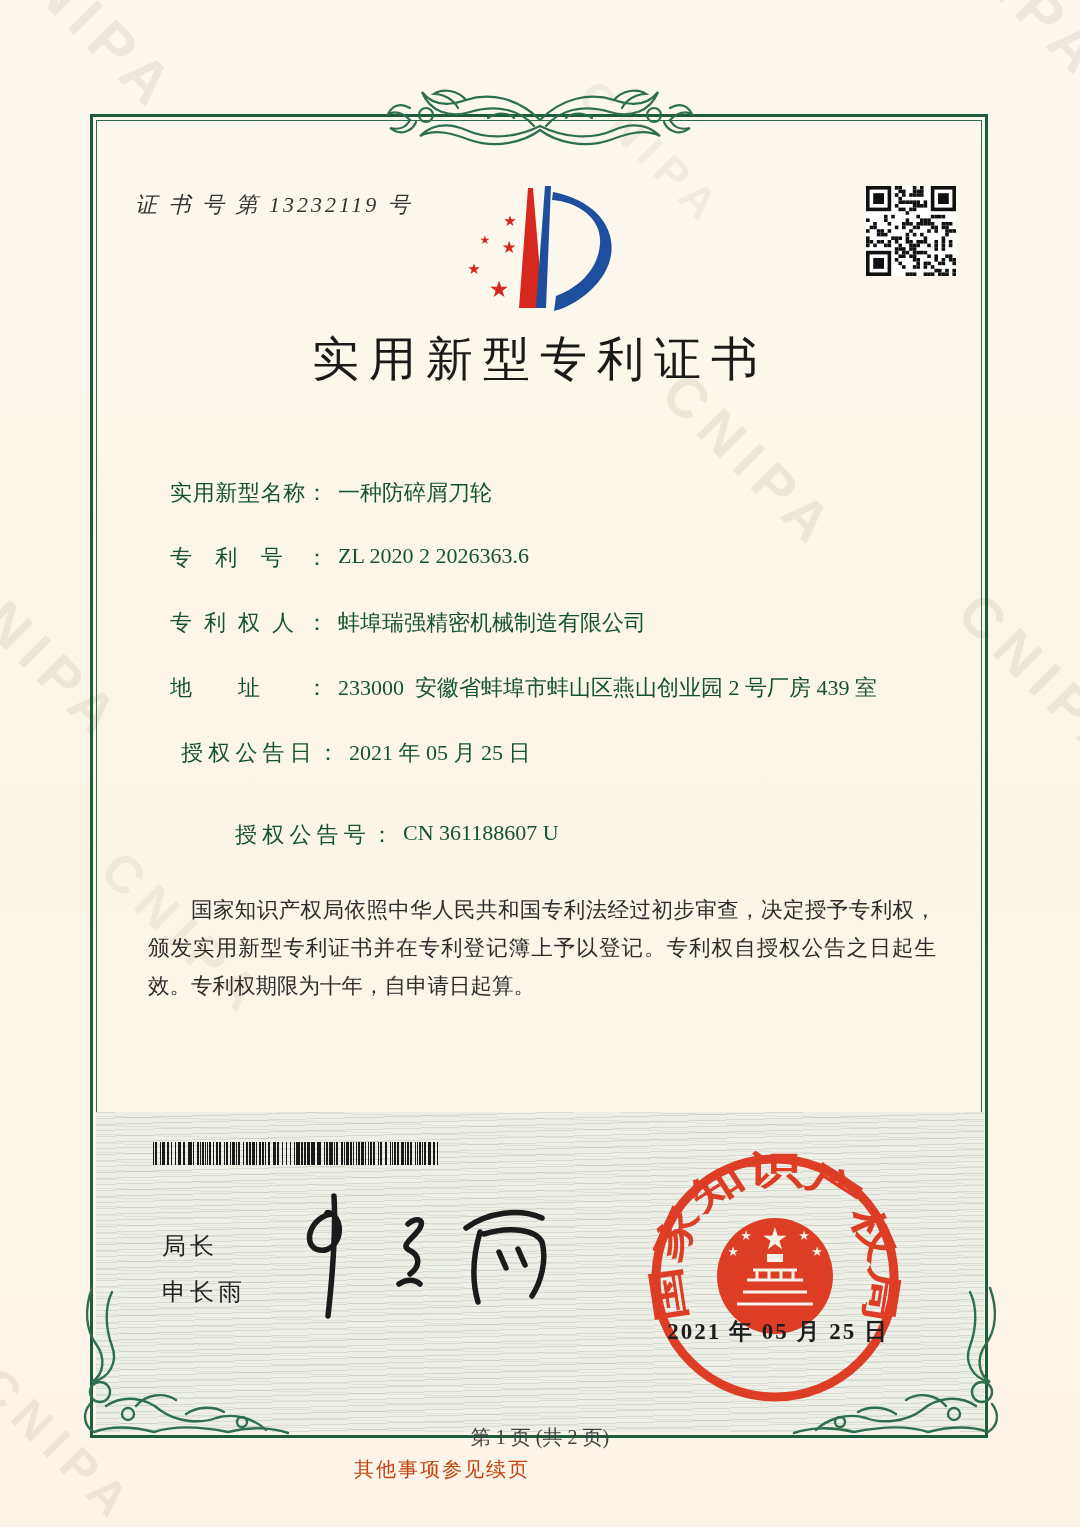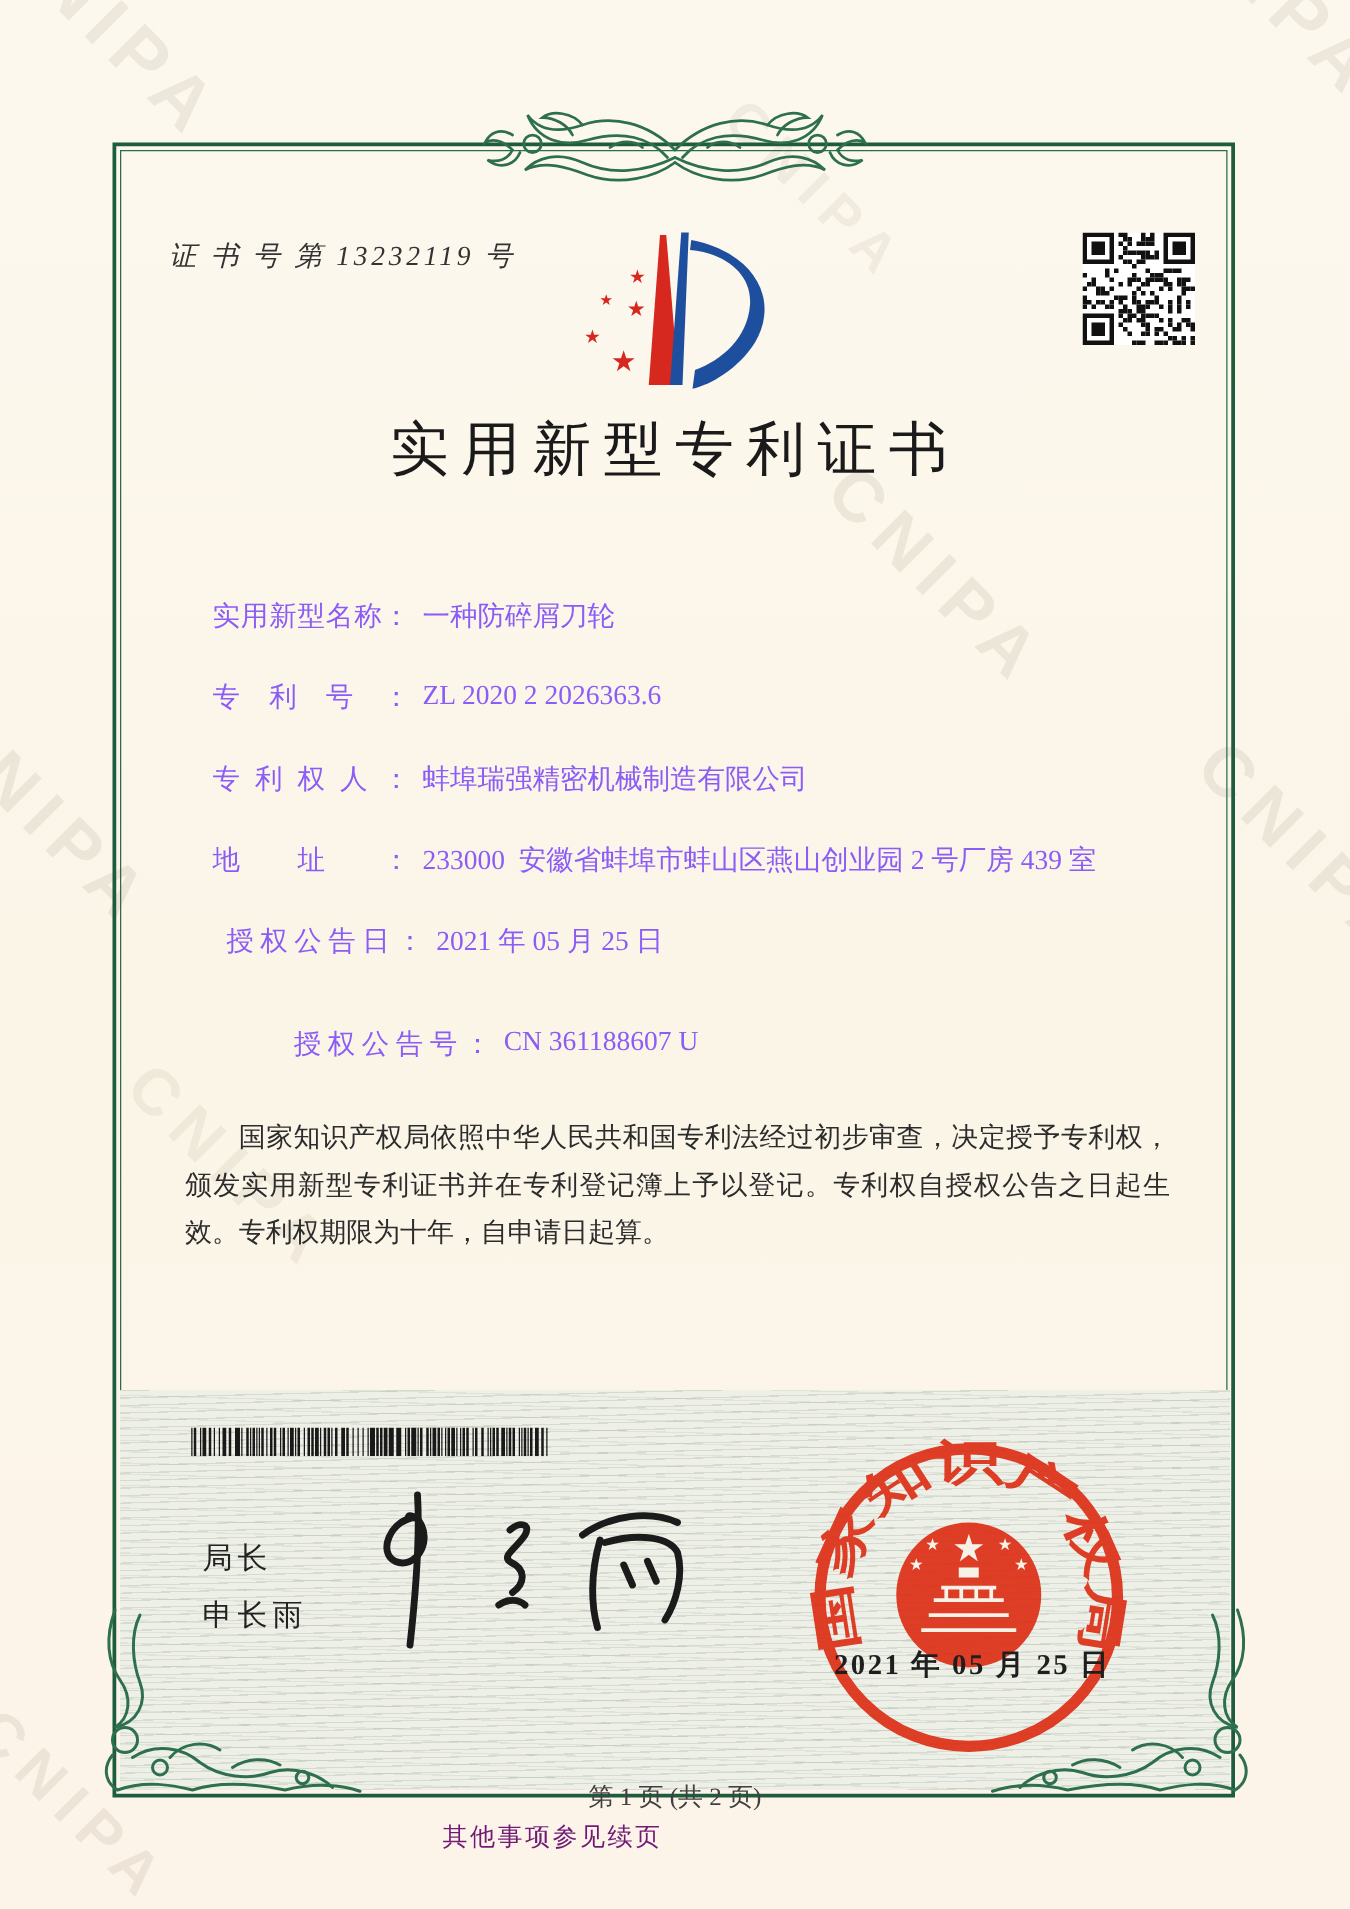--- a/index.html
+++ b/index.html
@@ -36,21 +36,21 @@
   .cert-no{
     position:absolute;left:135px;top:190px;z-index:2;
     font-size:22px;letter-spacing:3px;color:#333;white-space:pre;font-style:italic;
   }
   .qr{position:absolute;left:866px;top:186px;width:90px;height:90px;z-index:2;}
   .logo{position:absolute;left:452px;top:182px;width:186px;height:134px;z-index:2;}
   .title{
     position:absolute;left:0;top:328px;width:1080px;text-align:center;z-index:2;
     font-size:47px;font-weight:400;letter-spacing:10px;color:#1a1a1a;white-space:pre;
   }
-  .fields{position:absolute;left:148px;top:452px;width:790px;z-index:2;font-size:22px;color:#8b5cf6;}
+  .fields{position:absolute;left:148px;top:452px;width:790px;z-index:2;font-size:22px;color:#14532d;}
   .field{margin-bottom:37px;height:28px;white-space:pre;}
   .flabel{display:inline-block;width:158px;text-align:justify;text-align-last:justify;white-space:normal;vertical-align:top;}
   .fvalue{margin-left:10px;white-space:pre;}
   .grant-row{display:flex;flex-direction:column;}
   .grant-no{margin-left:54px;}
   .paras{
     position:absolute;left:148px;top:891px;width:788px;z-index:2;
     font-size:21.5px;line-height:38px;text-align:justify;color:#2c2c2c;
   }
   .paras p{margin:0;text-indent:2em;}
@@ -63,21 +63,21 @@
   .seal-date{
     position:absolute;left:648px;top:1316px;width:260px;text-align:center;z-index:4;
     font-size:23px;font-weight:600;letter-spacing:2px;color:#1e1e1e;white-space:pre;
   }
   .page-ind{
     position:absolute;left:0;top:1396px;width:1080px;text-align:center;z-index:2;
     font-size:20px;color:#404040;white-space:pre;margin-top:28px;
   }
   .cont-note{
     position:absolute;left:0;top:1456px;width:884px;text-align:center;z-index:2;
-    font-size:20px;color:#701a75;letter-spacing:2px;
+    font-size:20px;color:#c2410c;letter-spacing:2px;
   }
   .orn-right{transform:scaleX(-1);}
 </style>
 </head>
 <body>
 
 <span class="wm" style="left:-30px;top:-16px;font-size:60px;">CNIPA</span>
 <span class="wm" style="left:898px;top:-48px;font-size:60px;">CNIPA</span>
 <span class="wm" style="left:640px;top:428px;font-size:56px;">CNIPA</span>
 <span class="wm" style="left:560px;top:128px;font-size:44px;color:rgba(158,148,122,0.12);">CNIPA</span>

